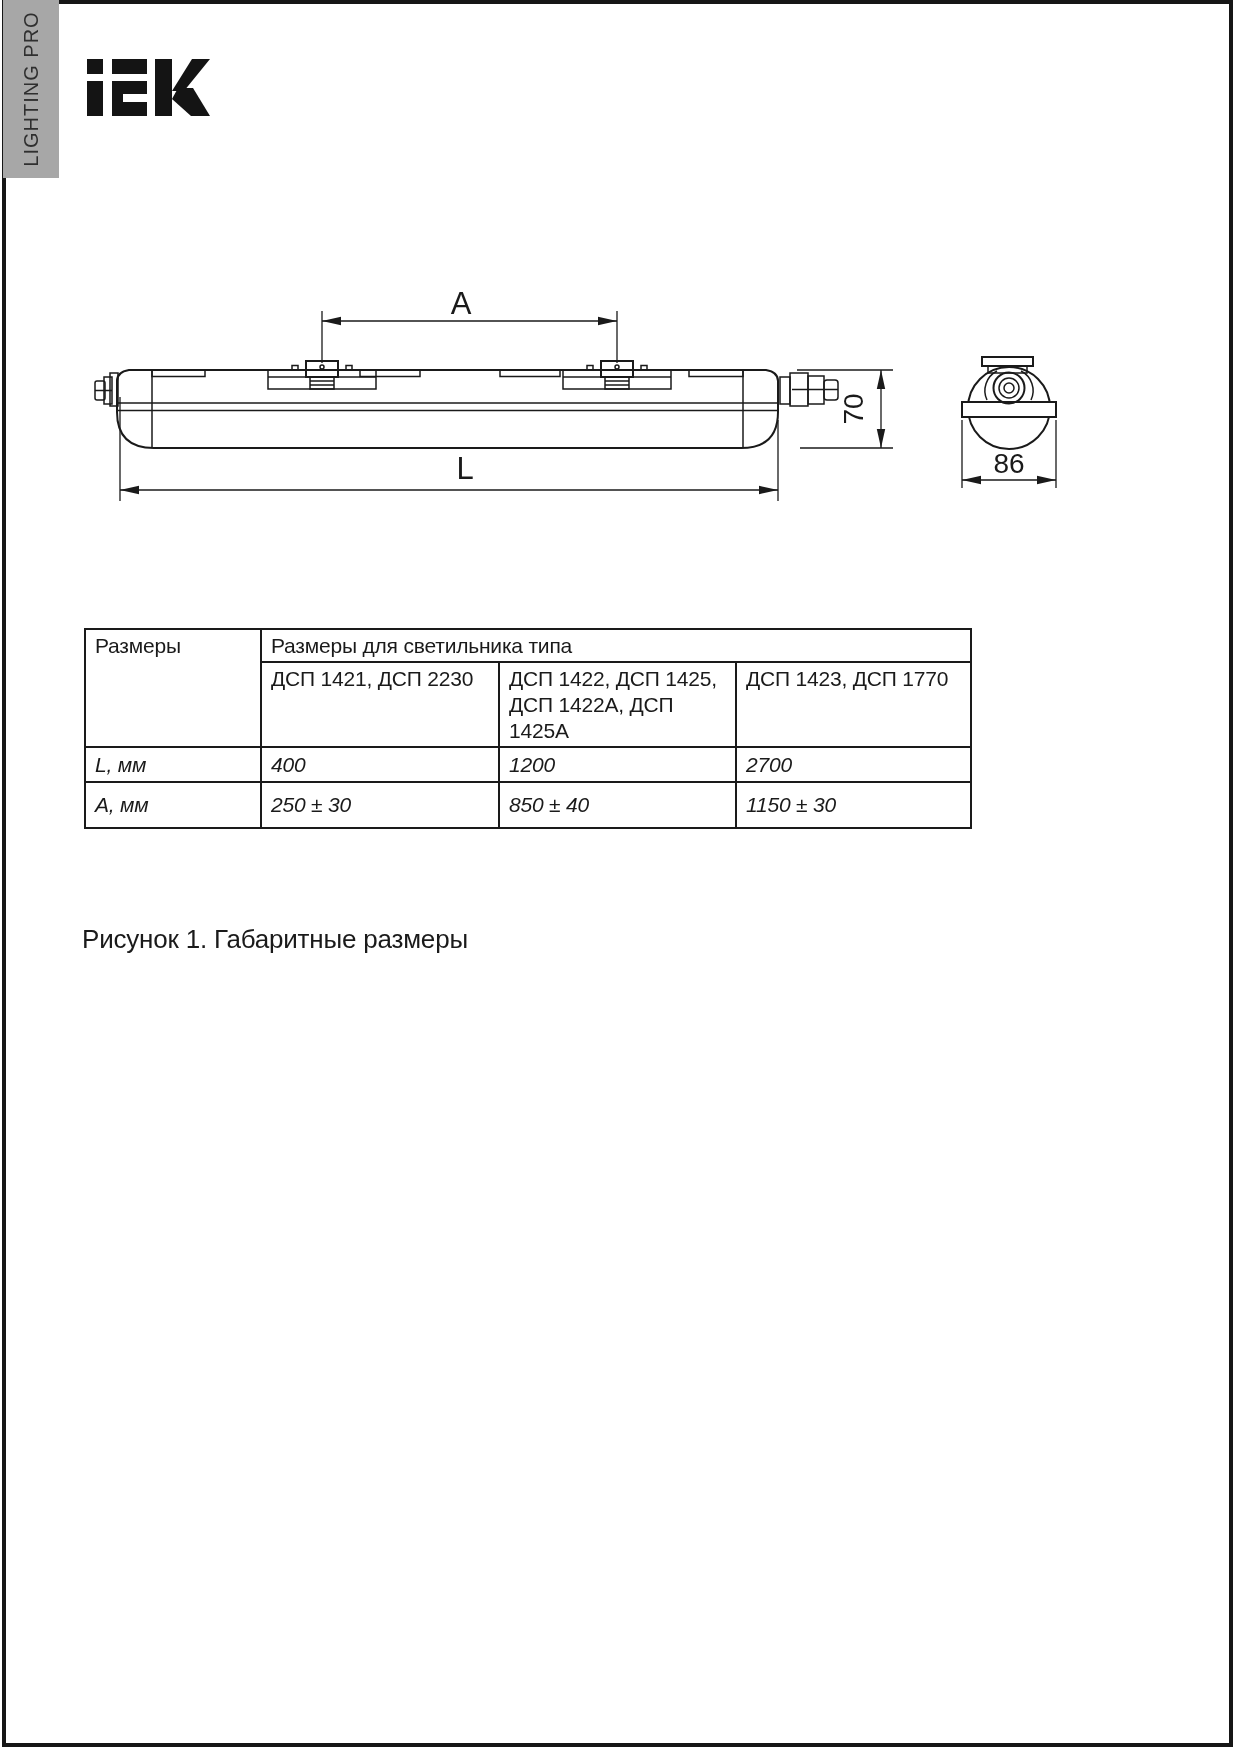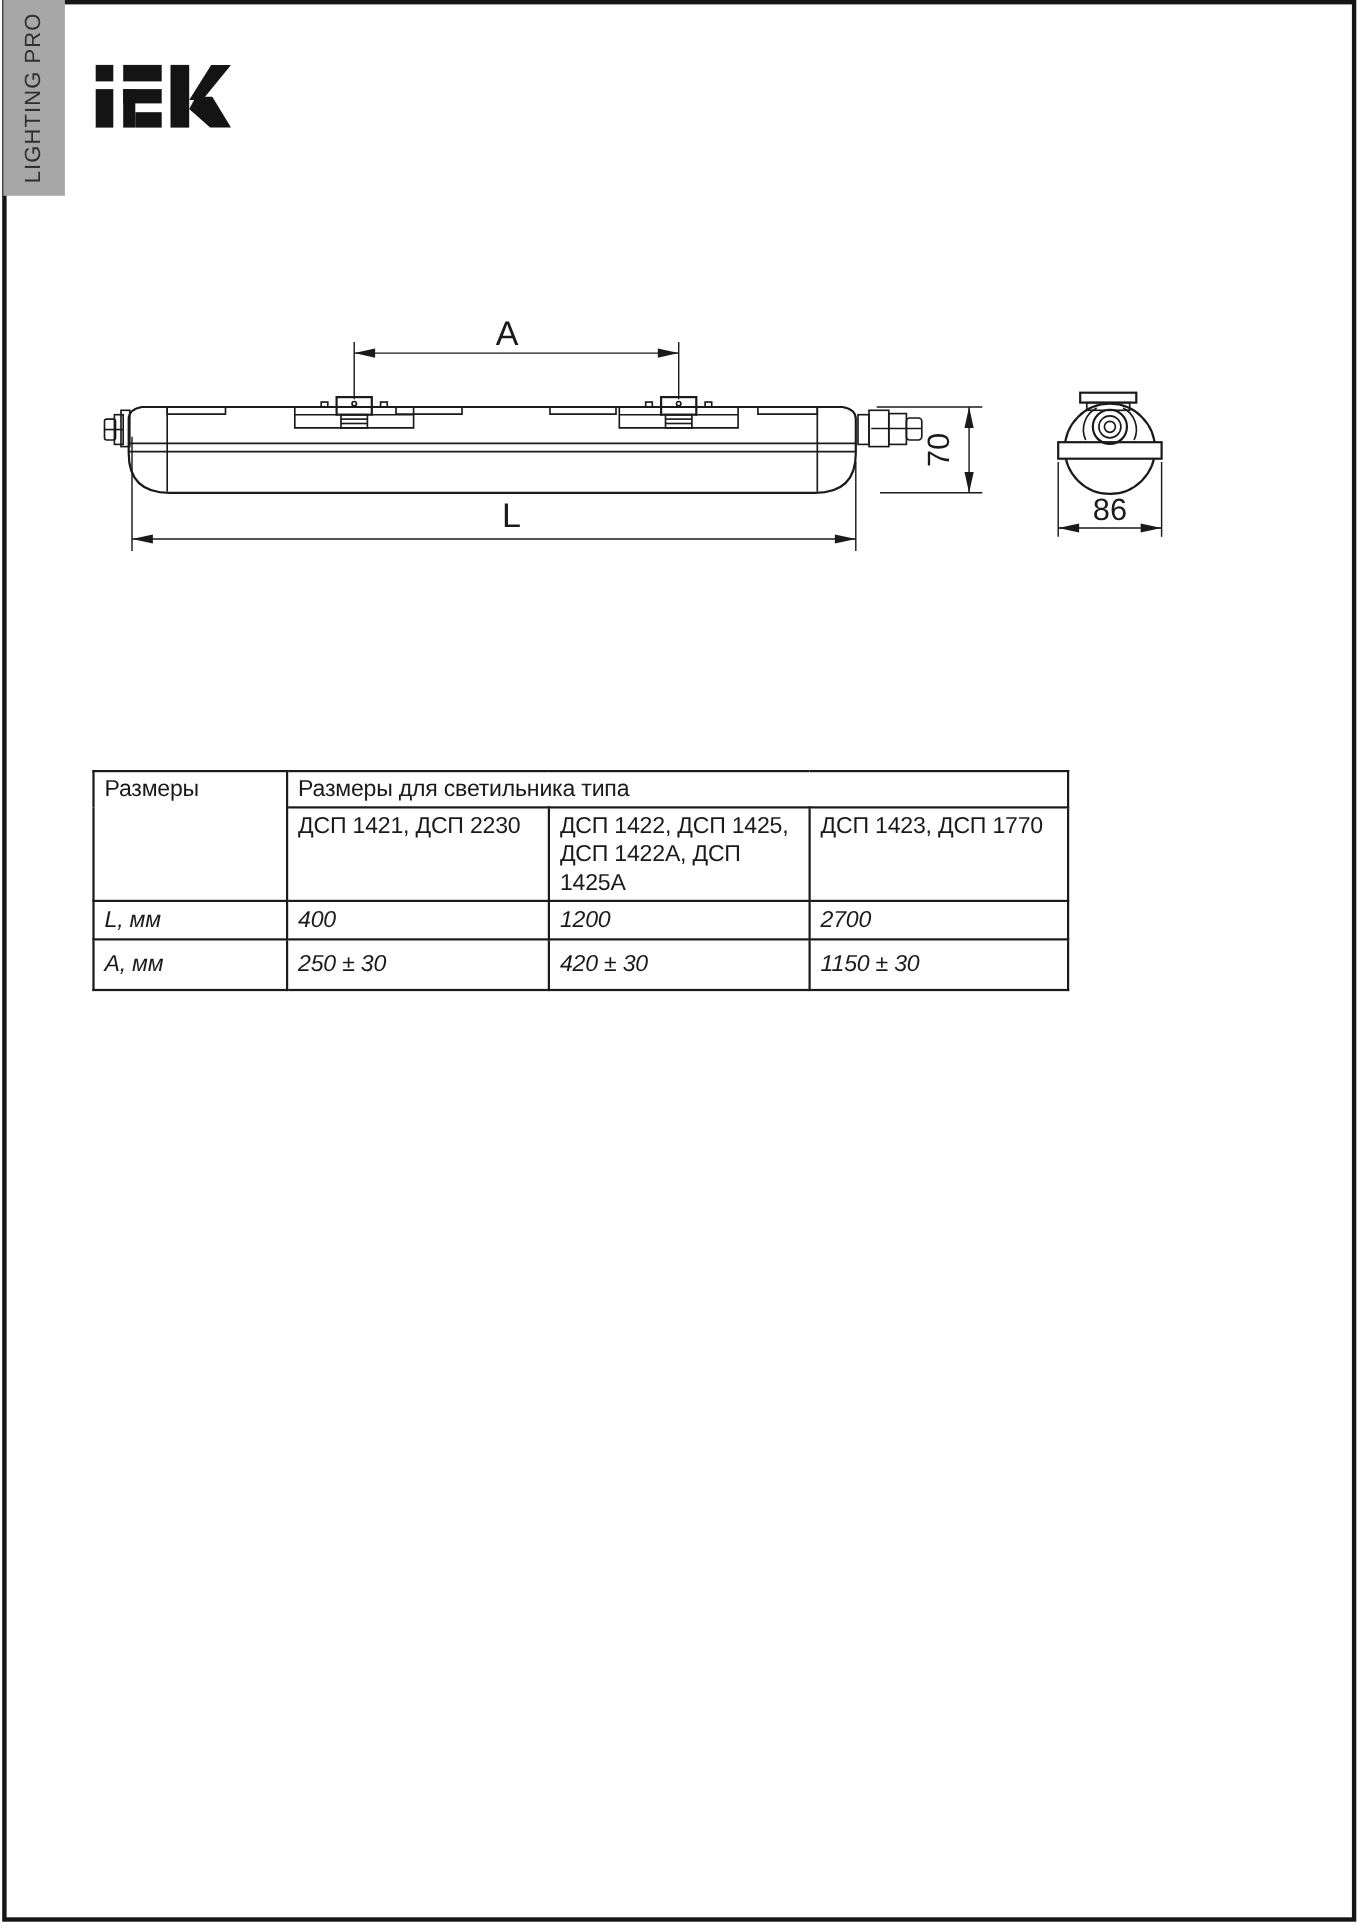--- a/index.html
+++ b/index.html
@@ -19,21 +19,21 @@
     position:absolute;left:50%;top:50%;
     transform:translate(-50%,-50%) rotate(-90deg);
     white-space:nowrap;font-size:20px;letter-spacing:1px;color:#2f2f2f;
   }
   .logo{position:absolute;left:80px;top:57px;}
   svg.draw{position:absolute;left:0;top:0;}
   svg.draw text{
     font-family:"Liberation Sans",sans-serif;fill:#1a1a1a;stroke:none;
   }
   table.dim-table{
-    position:absolute;left:84px;top:700px;border-collapse:collapse;
+    position:absolute;left:84px;top:628px;border-collapse:collapse;
     table-layout:fixed;
   }
   table.dim-table td{
     border:2px solid #1a1a1a;font-size:21px;line-height:26px;
     padding:3px 8px 2px 9px;vertical-align:top;letter-spacing:-0.2px;
   }
   table.dim-table tr.vrow td{vertical-align:middle;padding-top:0;padding-bottom:0;font-style:italic;}
   .caption{
     position:absolute;left:82px;top:924px;font-size:26px;letter-spacing:-0.2px;
   }
@@ -184,20 +184,21 @@
     </tr>
     <tr class="vrow" style="height:35px">
       <td>L, мм</td>
       <td>400</td>
       <td>1200</td>
       <td>2700</td>
     </tr>
     <tr class="vrow" style="height:46px">
       <td>А, мм</td>
       <td>250 ± 30</td>
-      <td>420 ± 30</td>
+      <td>850 ± 40</td>
       <td>1150 ± 30</td>
     </tr>
   </tbody>
     </table>
 
+  <div class="caption">Рисунок 1. Габаритные размеры</div>
 
 </div>
 
 </body></html>

